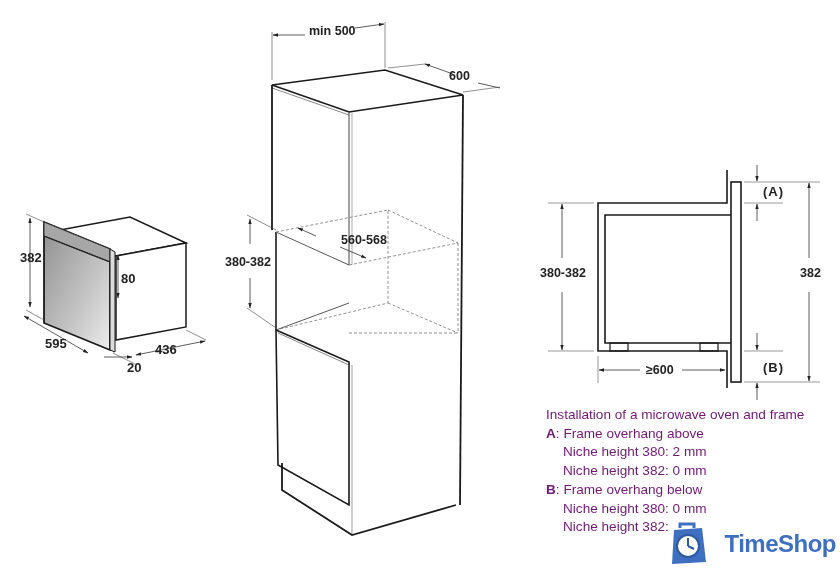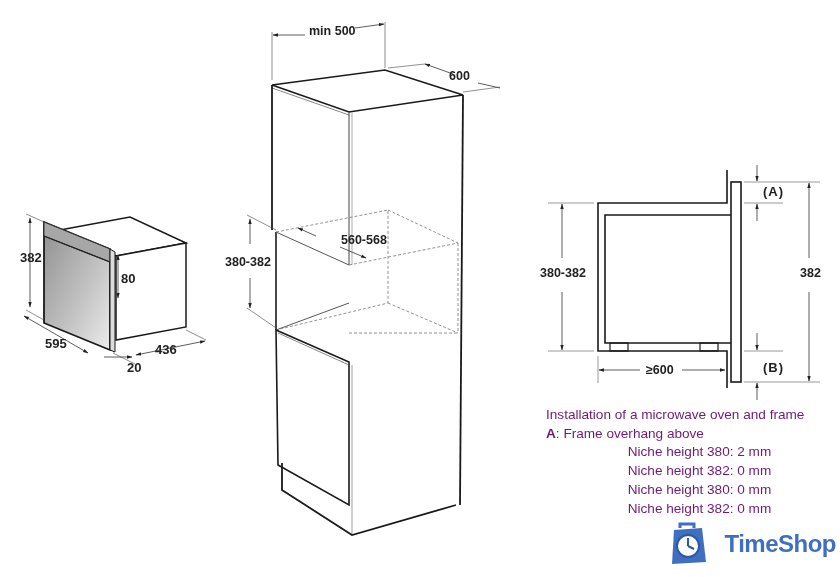--- a/index.html
+++ b/index.html
@@ -4,21 +4,21 @@
 <style>
   html, body { margin:0; padding:0; background:#ffffff; }
   body { width:840px; height:577px; position:relative; overflow:hidden;
          font-family:"Liberation Sans", "DejaVu Sans", sans-serif; color:#1a1a1a; }
   svg.draw { position:absolute; left:0; top:0; width:840px; height:577px; }
   .lbl { position:absolute; font-size:13px; line-height:14px; white-space:nowrap; color:#222;font-weight:bold; }
   .lbl-sm { font-size:12.5px; }
   .lbl-bold { font-weight:bold; font-size:13px; letter-spacing:1px; }
   .notes { position:absolute; left:546px; top:406px; width:290px; font-size:13.6px; line-height:18.7px; color:#701a75; }
   .notes .row { white-space:nowrap; }
-  .notes .indent { padding-left:17px;text-align:center; }
+  .notes .indent { padding-left:17px; }
   .notes b { font-weight:bold; }
   .logo { position:absolute; left:668px; top:519px; width:168px; height:50px; background:#fff; display:flex; align-items:center;justify-content:space-between; }
   .logo-text { font-size:24px; font-weight:bold; color:#3f6fc0; letter-spacing:-0.5px; margin-left:4px; }
 </style>
 </head>
 <body>
 
 <svg class="draw" viewBox="0 0 840 577" xmlns="http://www.w3.org/2000/svg">
   <defs>
     <marker id="arr" viewBox="0 0 10 10" refX="9" refY="5" markerWidth="7" markerHeight="7" orient="auto-start-reverse">
@@ -159,20 +159,21 @@
 <div class="lbl lbl-sm" style="left:800px;top:266px;">382</div>
 <div class="lbl lbl-sm" style="left:646px;top:363px;">≥600</div>
 <div class="lbl lbl-bold" style="left:763px;top:185px;">(A)</div>
 <div class="lbl lbl-bold" style="left:763px;top:361px;">(B)</div>
 
 <div class="notes">
   <div class="row">Installation of a microwave oven and frame</div>
   <div class="row"><b>A</b><span>: Frame overhang above</span></div>
   <div class="row indent">Niche height 380: 2 mm</div>
   <div class="row indent">Niche height 382: 0 mm</div>
+  <div class="row"><b>B</b><span>: Frame overhang below</span></div>
   <div class="row indent">Niche height 380: 0 mm</div>
   <div class="row indent">Niche height 382: 0 mm</div>
 </div>
 
 <div class="logo">
   <svg width="42" height="44" viewBox="0 0 42 44">
     <path d="M12,6 L12,2 L26,2 L26,6" fill="none" stroke="#3f6fc0" stroke-width="3"></path>
     <path d="M6,8 L34,6 L38,40 L4,42 Z" fill="#3f6fc0"></path>
     <circle cx="20" cy="24" r="11" fill="#ffffff" stroke="#2d58a3" stroke-width="2"></circle>
     <line x1="20" y1="24" x2="20" y2="16" stroke="#2d58a3" stroke-width="2"></line>

